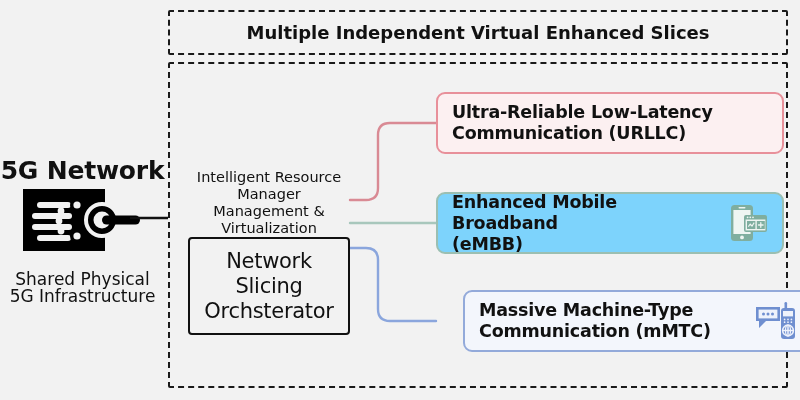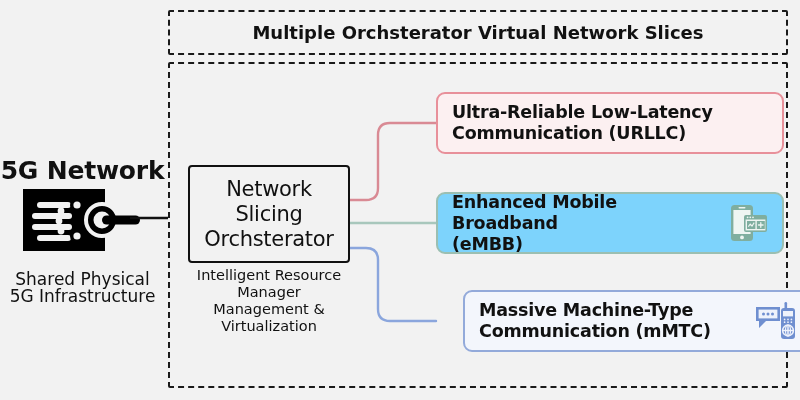--- a/index.html
+++ b/index.html
@@ -201,43 +201,43 @@
 </div>
 
 <div id="source-arrow">
   <svg width="62" height="20" viewBox="0 0 62 20" aria-hidden="true">
     <line x1="0" y1="10" x2="50" y2="10" stroke="#111111" stroke-width="2.6"></line>
     <polygon points="48,3 62,10 48,17" fill="#111111"></polygon>
   </svg>
 </div>
 
 <div id="slices-header-frame" class="dashed-frame">
-  <div id="slices-header-title">Multiple Orchsterator Virtual Network Slices</div>
+  <div id="slices-header-title">Multiple Independent Virtual Enhanced Slices</div>
 </div>
 <div id="slices-body-frame" class="dashed-frame"></div>
 
 <svg id="connectors" viewBox="0 0 800 400">
 
   <path d="M350,200 H366 Q378,200 378,188 V135 Q378,123 390,123 H436" fill="none" stroke="#d98a94" stroke-width="2.4" stroke-linecap="round"></path>
 
   <path d="M350,223 H436" fill="none" stroke="#a8c7bc" stroke-width="2.4" stroke-linecap="round"></path>
 
   <path d="M350,248 H366 Q378,248 378,260 V309 Q378,321 390,321 H436" fill="none" stroke="#8ba6dd" stroke-width="2.4" stroke-linecap="round"></path>
 </svg>
 
 <div id="orchestrator-group">
+  <div id="orchestrator-caption">Intelligent Resource
+Manager
+Management &amp;
+Virtualization</div>
   <div id="orchestrator-box">
     <div id="orchestrator-label">Network
 Slicing
 Orchsterator</div>
   </div>
-  <div id="orchestrator-caption">Intelligent Resource
-Manager
-Management &amp;
-Virtualization</div>
 </div>
 
 <div id="slice-urllc" class="slice-card" style="border-color:#e8909a;background:#fcf0f1">
   <div class="slice-label" style="white-space:pre-line">Ultra-Reliable Low-Latency
 Communication (URLLC)</div>
 </div>
 
 <div id="slice-embb" class="slice-card" style="border-color:#9bbfb2;background:#7dd3fc">
   <div class="slice-label" style="white-space:pre-line">Enhanced Mobile Broadband
 (eMBB)</div>

